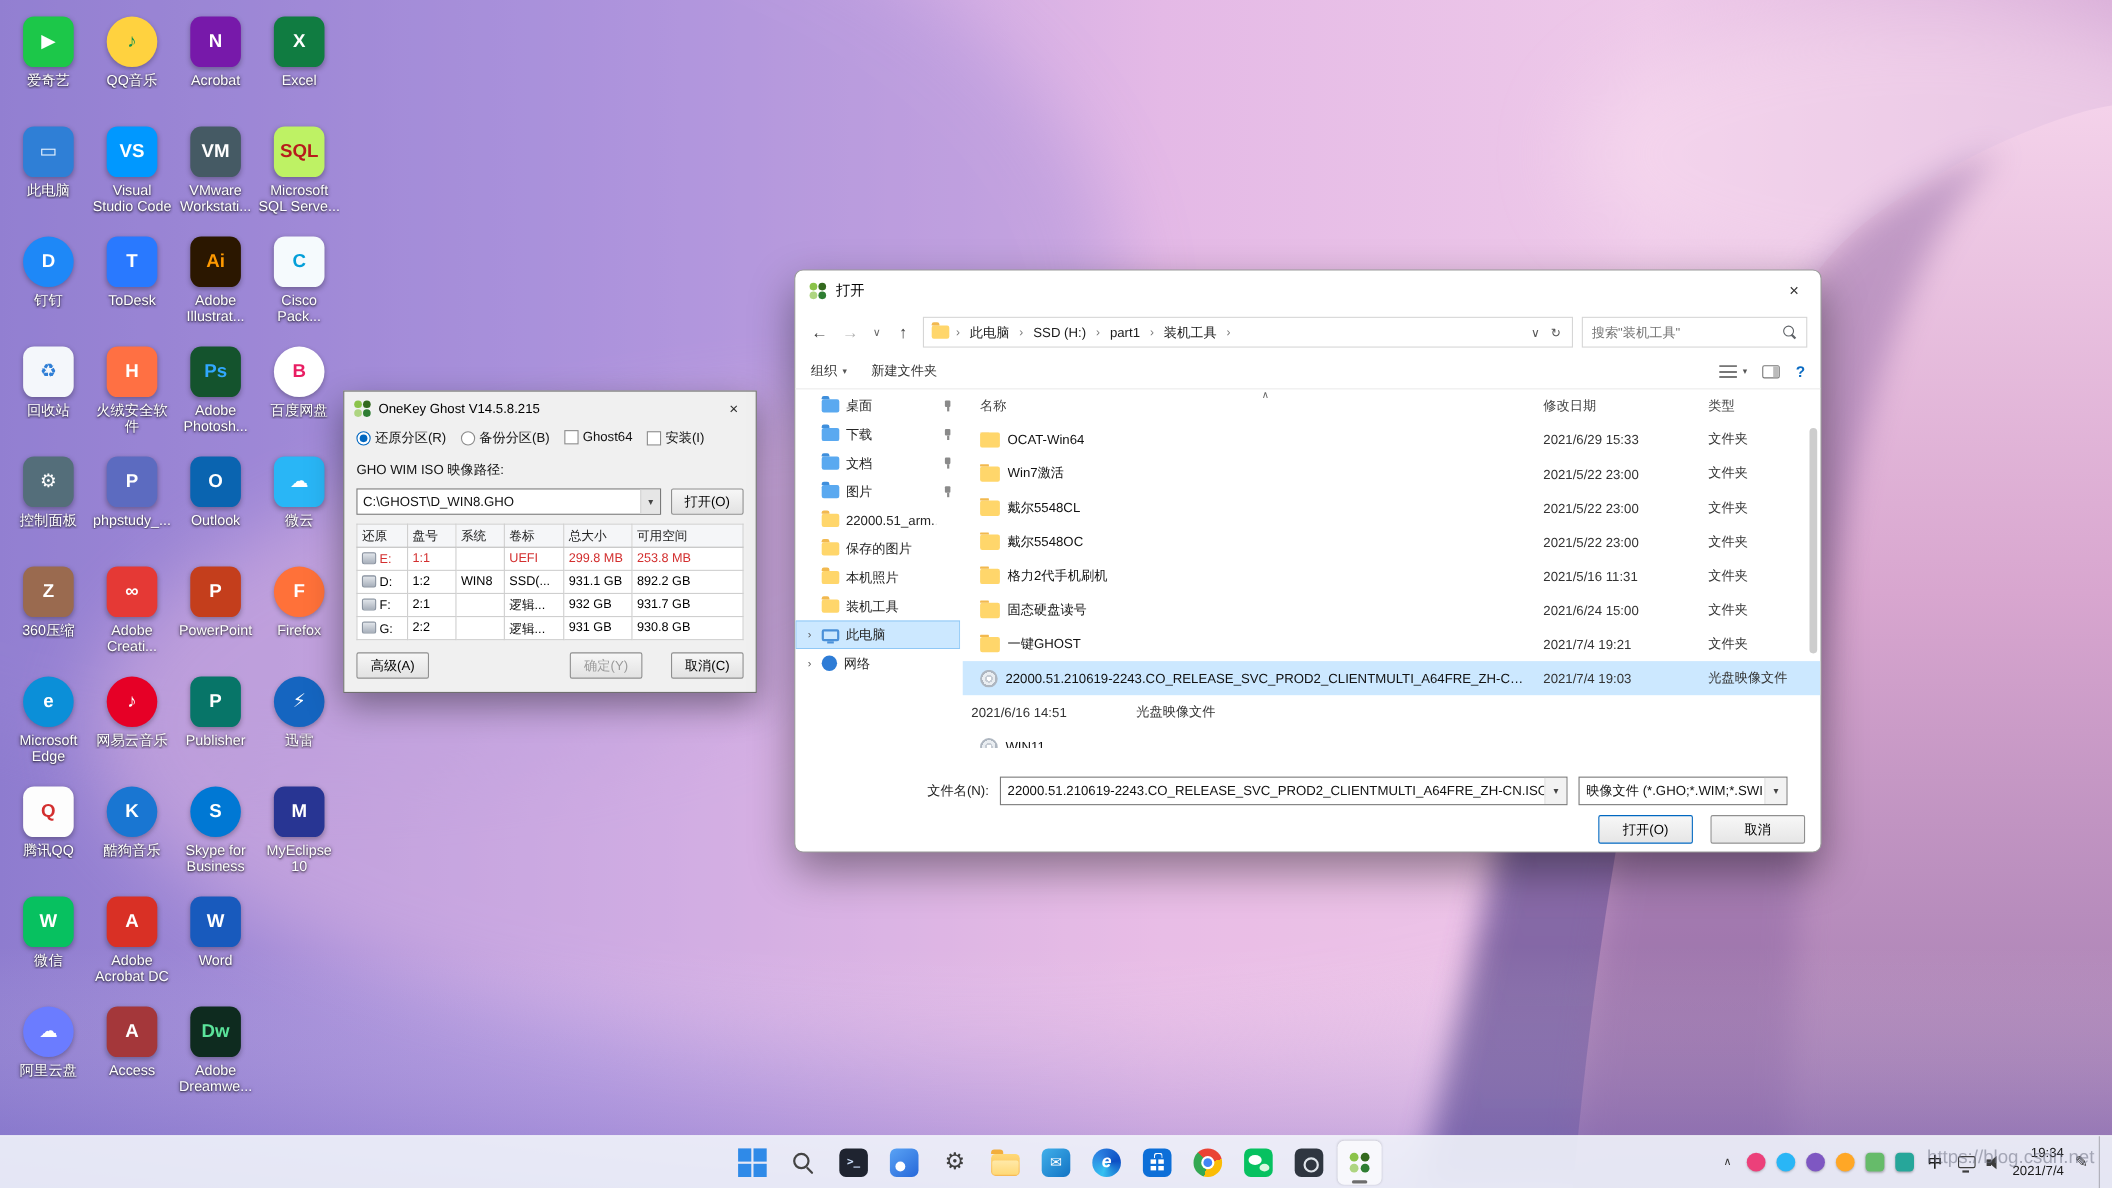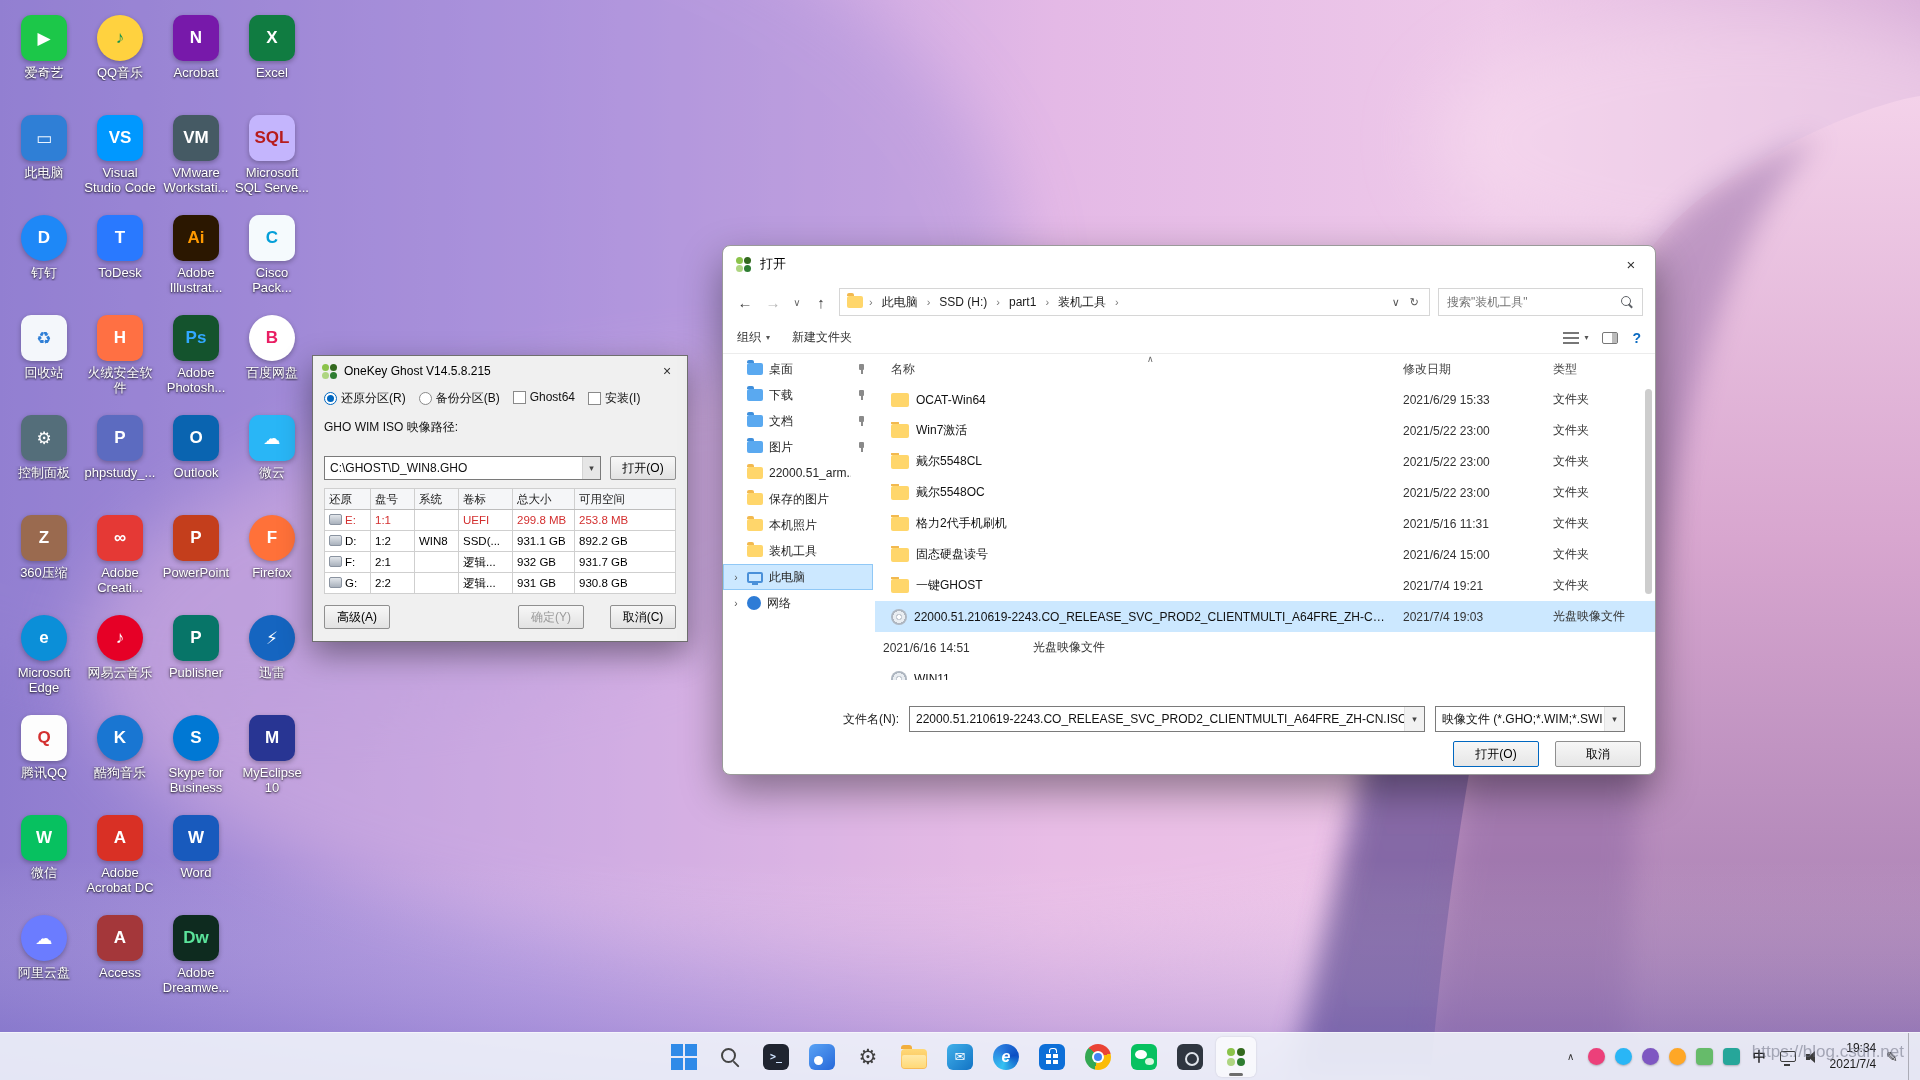--- a/index.html
+++ b/index.html
@@ -24,21 +24,21 @@
   .clover{position:relative;width:17px;height:17px;flex:0 0 auto}
   .clover::before{content:"";position:absolute;left:1px;top:1px;width:7px;height:7px;border-radius:50%;background:#8bc34a;box-shadow:8px 0 0 #33691e,0 8px 0 #aed581,8px 8px 0 #2e7d32}
   .ok-body{padding:4px 11px 12px}
   .ok-opts{display:flex;align-items:flex-start;gap:13px;height:22px}
   .opt{display:flex;align-items:center;gap:4px;white-space:nowrap}
   .radio{width:13px;height:13px;border:1px solid #8a8a8a;border-radius:50%;background:#fff;position:relative;flex:0 0 auto}
   .radio.on{border-color:#0067c0}
   .radio.on::after{content:"";position:absolute;inset:2px;border-radius:50%;background:#0067c0}
   .chk{width:13px;height:13px;border:1px solid #8a8a8a;background:#fff;flex:0 0 auto}
   .ok-pathlabel{margin-top:7px}
-  .ok-pathrow{margin-top:20px;display:flex;gap:9px}
+  .ok-pathrow{margin-top:8px;display:flex;gap:9px}
   .ok-combo{flex:1;height:24px;border:1px solid #7a7a7a;background:#fff;display:flex;align-items:center;overflow:hidden}
   .ok-combo-text{flex:1;padding:0 5px;white-space:nowrap;overflow:hidden}
   .ok-combo-btn{width:18px;height:100%;display:flex;align-items:center;justify-content:center;background:#e6e6e6;border-left:1px solid #d4d4d4;font-size:9px;color:#444}
   .okbtn{min-width:66px;height:24px;border:1px solid #8f8f8f;background:linear-gradient(#f7f7f7,#e2e2e2);font-size:12px;font-family:inherit;color:#000;border-radius:2px}
   .okbtn.disabled{color:#9b9b9b}
   .ok-table{margin-top:8px;width:100%;border-collapse:collapse;background:#fff;font-size:11.5px;table-layout:fixed}
   .ok-table th,.ok-table td{border:1px solid #cfcfcf;padding:1px 4px;text-align:left;height:21px;white-space:nowrap;overflow:hidden;font-weight:400}
   .ok-table thead th{background:#f5f6f8;border-bottom:1px solid #bdbdbd;color:#222}
   .disk-ic{display:inline-block;width:13px;height:11px;margin-right:3px;background:linear-gradient(#e2e6eb,#a9b1bc);border:1px solid #8a93a0;border-radius:2px;vertical-align:-1px}
   .ok-actions{margin-top:11px;display:flex;gap:26px;align-items:center}
@@ -401,21 +401,21 @@
         </span>
         <span class="dicon-label">Adobe Dreamwe...</span>
       </div>
       <div class="dicon">
         <span class="dicon-tile" style="background: rgb(16, 124, 65); color: rgb(255, 255, 255);">
           <b class="tile-glyph">X</b>
         </span>
         <span class="dicon-label">Excel</span>
       </div>
       <div class="dicon">
-        <span class="dicon-tile" style="background: #c4b5fd; color: rgb(183, 28, 28);">
+        <span class="dicon-tile" style="background: #bef264; color: rgb(183, 28, 28);">
           <b class="tile-glyph">SQL</b>
         </span>
         <span class="dicon-label">Microsoft SQL Serve...</span>
       </div>
       <div class="dicon">
         <span class="dicon-tile" style="background: rgb(245, 250, 253); color: rgb(4, 159, 217);">
           <b class="tile-glyph">C</b>
         </span>
         <span class="dicon-label">Cisco Pack...</span>
       </div>

